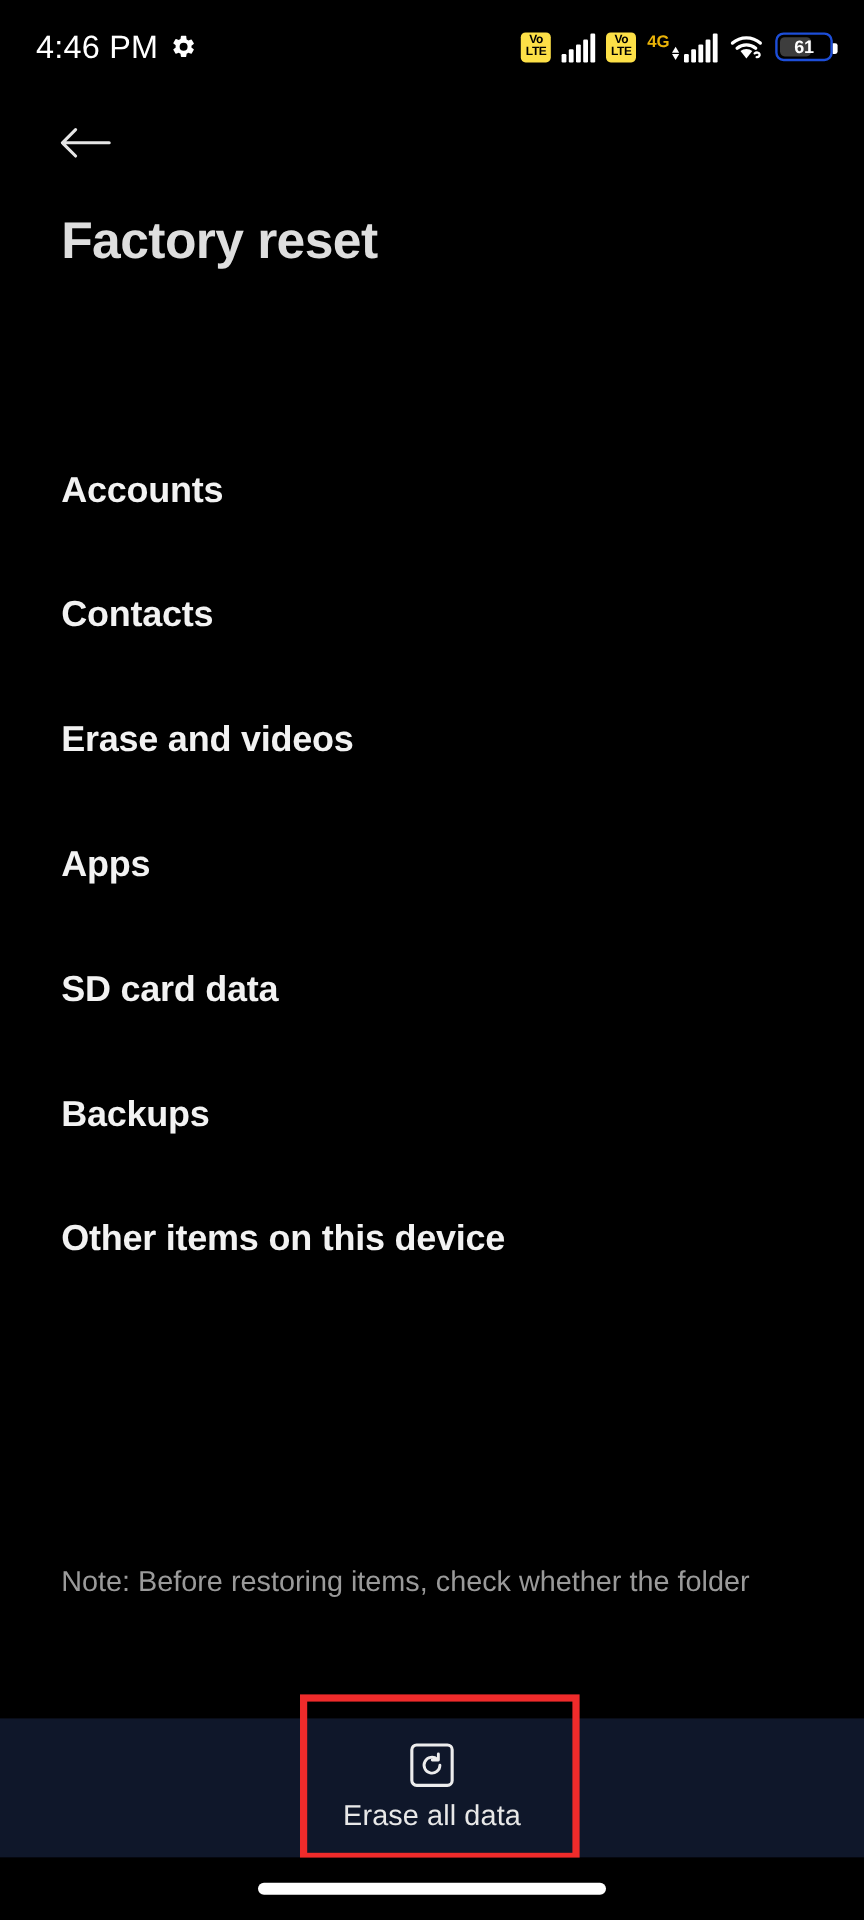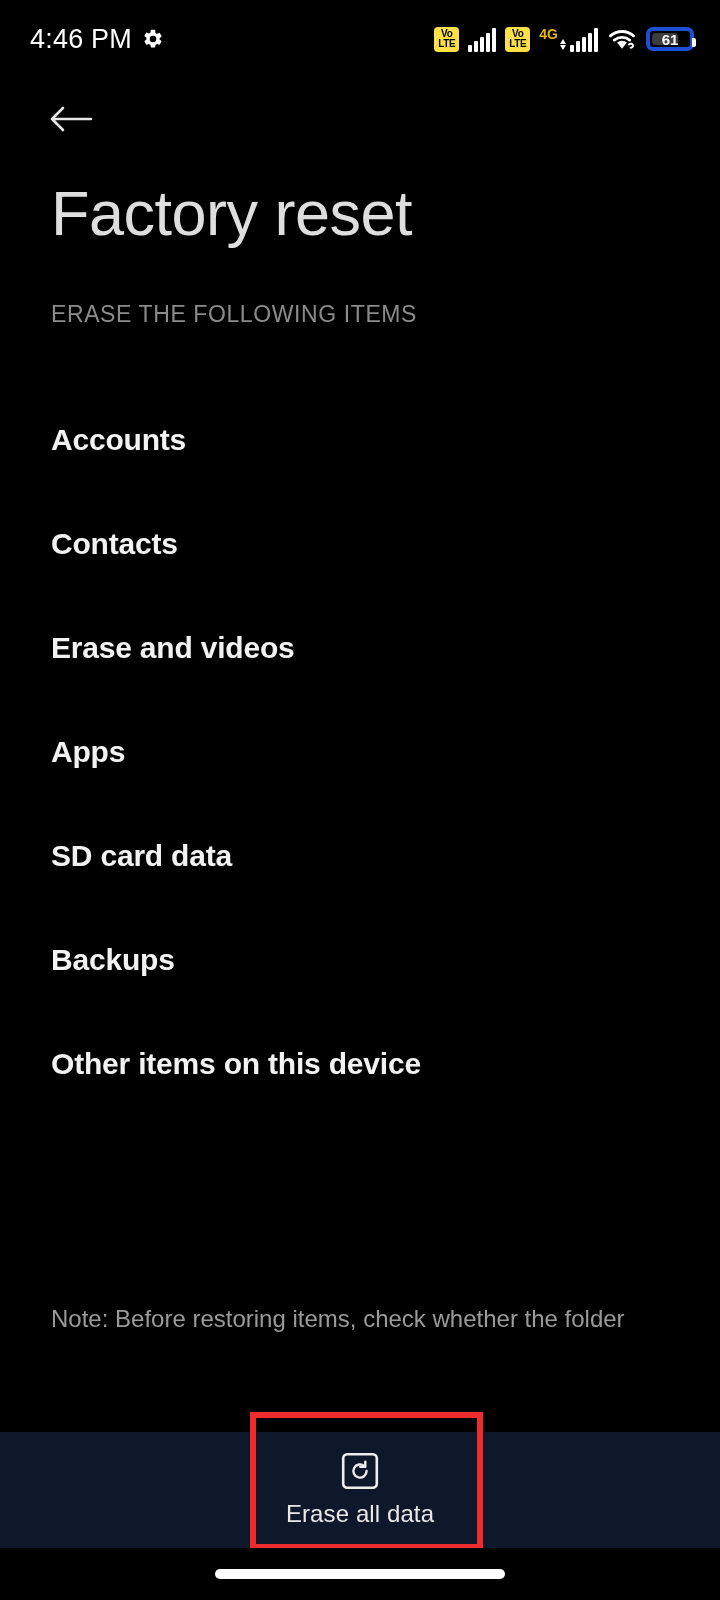--- a/index.html
+++ b/index.html
@@ -58,21 +58,21 @@
   }
   .data-arrows i {
     width:0; height:0;
     border-left:3px solid transparent;
     border-right:3px solid transparent;
   }
   .data-arrows i.up { border-bottom:5px solid #fff; }
   .data-arrows i.down { border-top:5px solid #fff; }
   .wifi-icon { width:30px; height:25px; display:block; }
   .battery {
-    width:48px; height:24px; border:4px solid #1d4ed8;
+    width:48px; height:24px; border:2px solid #1d4ed8;
     border-radius:7px; position:relative;
     display:flex; align-items:center; justify-content:center;
   }
   .battery:after {
     content:""; position:absolute; right:-6px; top:7px;
     width:4px; height:9px; background:#fff; border-radius:0 2px 2px 0;
   }
   .battery-fill {
     position:absolute; left:2px; top:2px; bottom:2px;
     width:26px; background:#3d3d3d; border-radius:4px;
@@ -86,33 +86,33 @@
   .backbtn {
     position:absolute; left:40px; top:90px;
     width:62px; height:58px;
     display:flex; align-items:center; justify-content:center;
   }
   .back-arrow { width:44px; height:30px; display:block; }
 
   
   .page-title {
     position:absolute; left:51px; top:176px;
-    color:#dedede; font-size:63px; font-weight:400;
+    color:#dedede; font-size:43px; font-weight:700;
     letter-spacing:-0.5px; line-height:1.2;
   }
 
   
   .section-header {
     position:absolute; left:51px; top:301px;
     color:#8b8b8b; font-size:23px; font-weight:400;
     letter-spacing:0.6px;
   }
 
   
-  .item-list { position:absolute; left:0; top:388px; width:720px; }
+  .item-list { position:absolute; left:0; top:357px; width:720px; }
   .list-item {
     height:104px; display:flex; align-items:center;
     padding-left:51px;
   }
   .list-item-label {
     color:#f2f2f2; font-size:30px; font-weight:700;
     letter-spacing:-0.2px;
   }
 
   
@@ -229,21 +229,20 @@
   <div class="backbtn">
     <span>
       <svg class="back-arrow" viewBox="0 0 44 30" fill="none" aria-hidden="true">
         <path d="M42 15H3M3 15l11-11M3 15l11 11" stroke="#e6e6e6" stroke-width="2.6" stroke-linecap="round" stroke-linejoin="round"></path>
       </svg>
     </span>
   </div>
 
   <h1 class="page-title">Factory reset</h1>
 
-  <div class="section-header">ERASE THE FOLLOWING ITEMS</div>
 
   <div class="item-list">
     <div class="list-item">
       <span class="list-item-label">Accounts</span>
     </div>
     <div class="list-item">
       <span class="list-item-label">Contacts</span>
     </div>
     <div class="list-item">
       <span class="list-item-label">Erase and videos</span>

